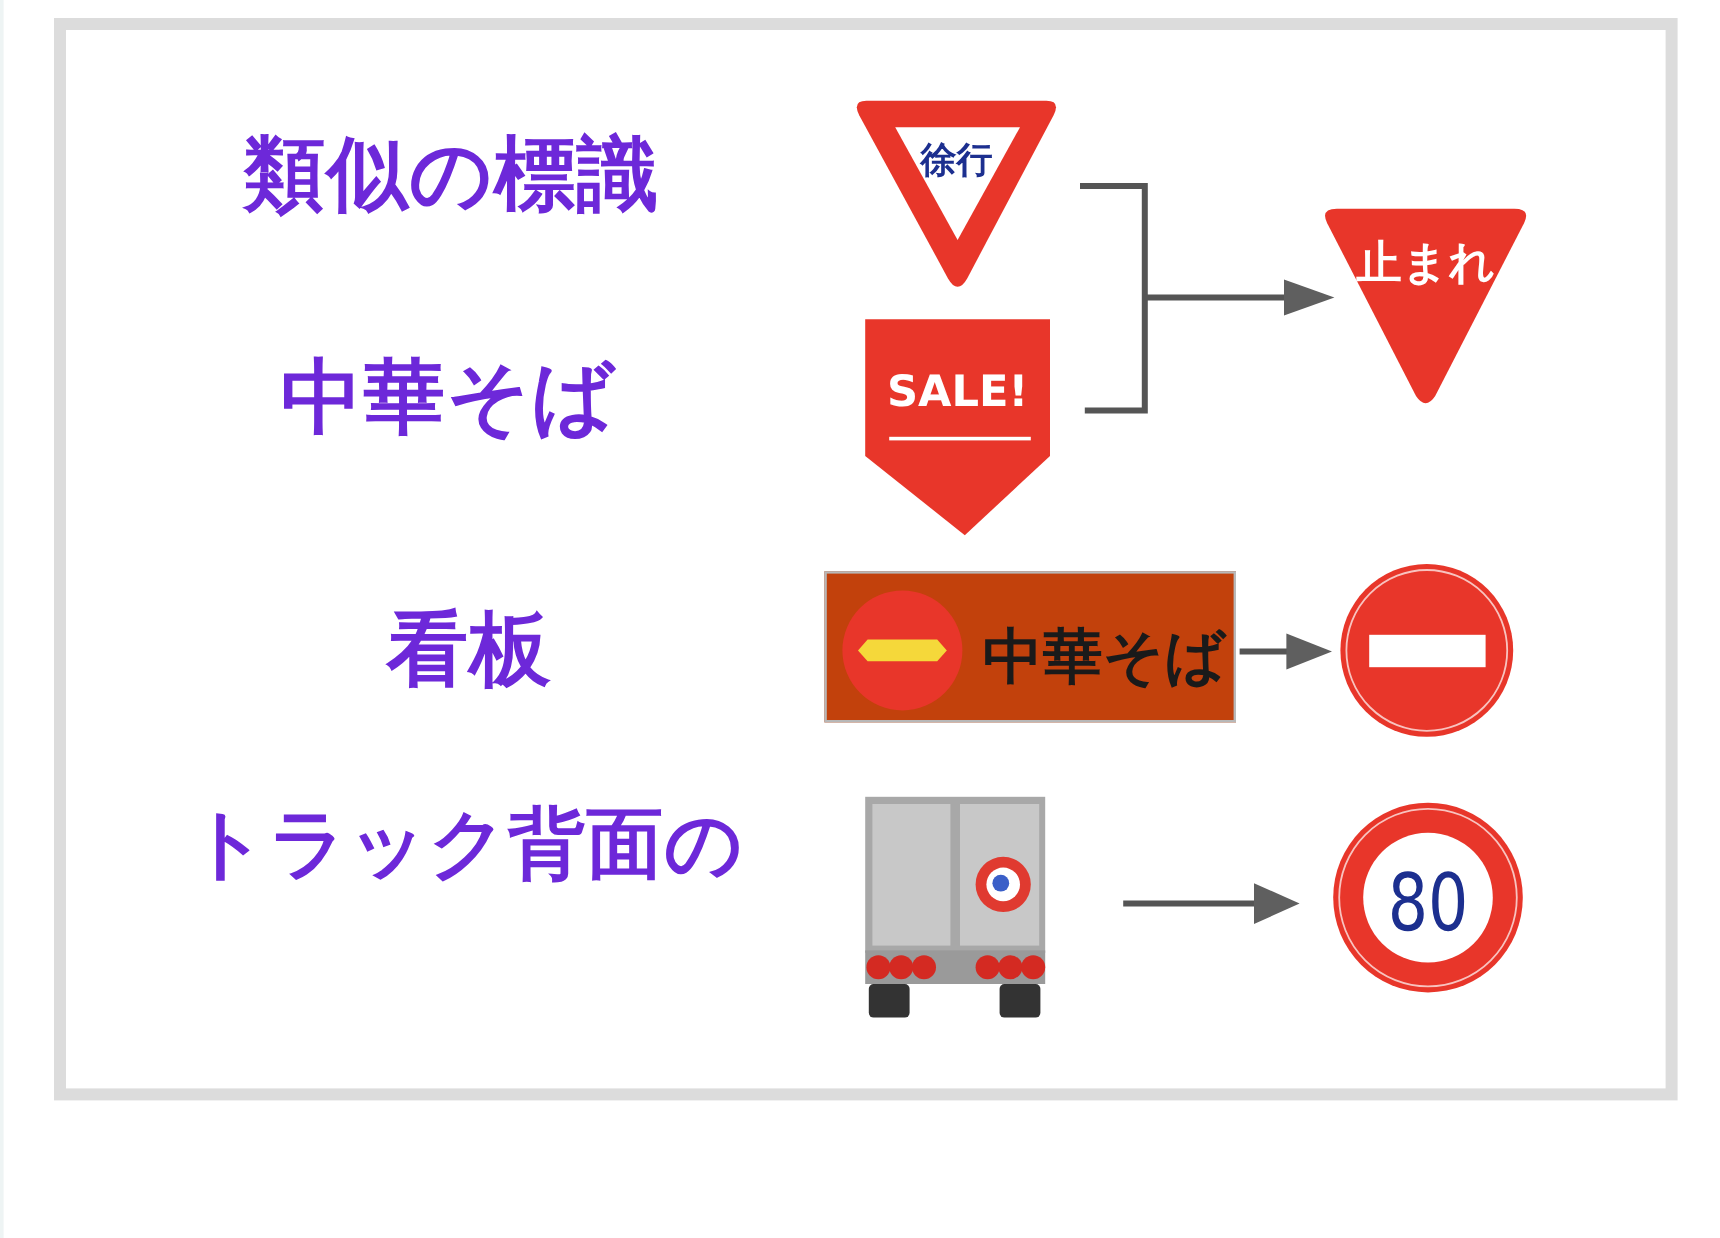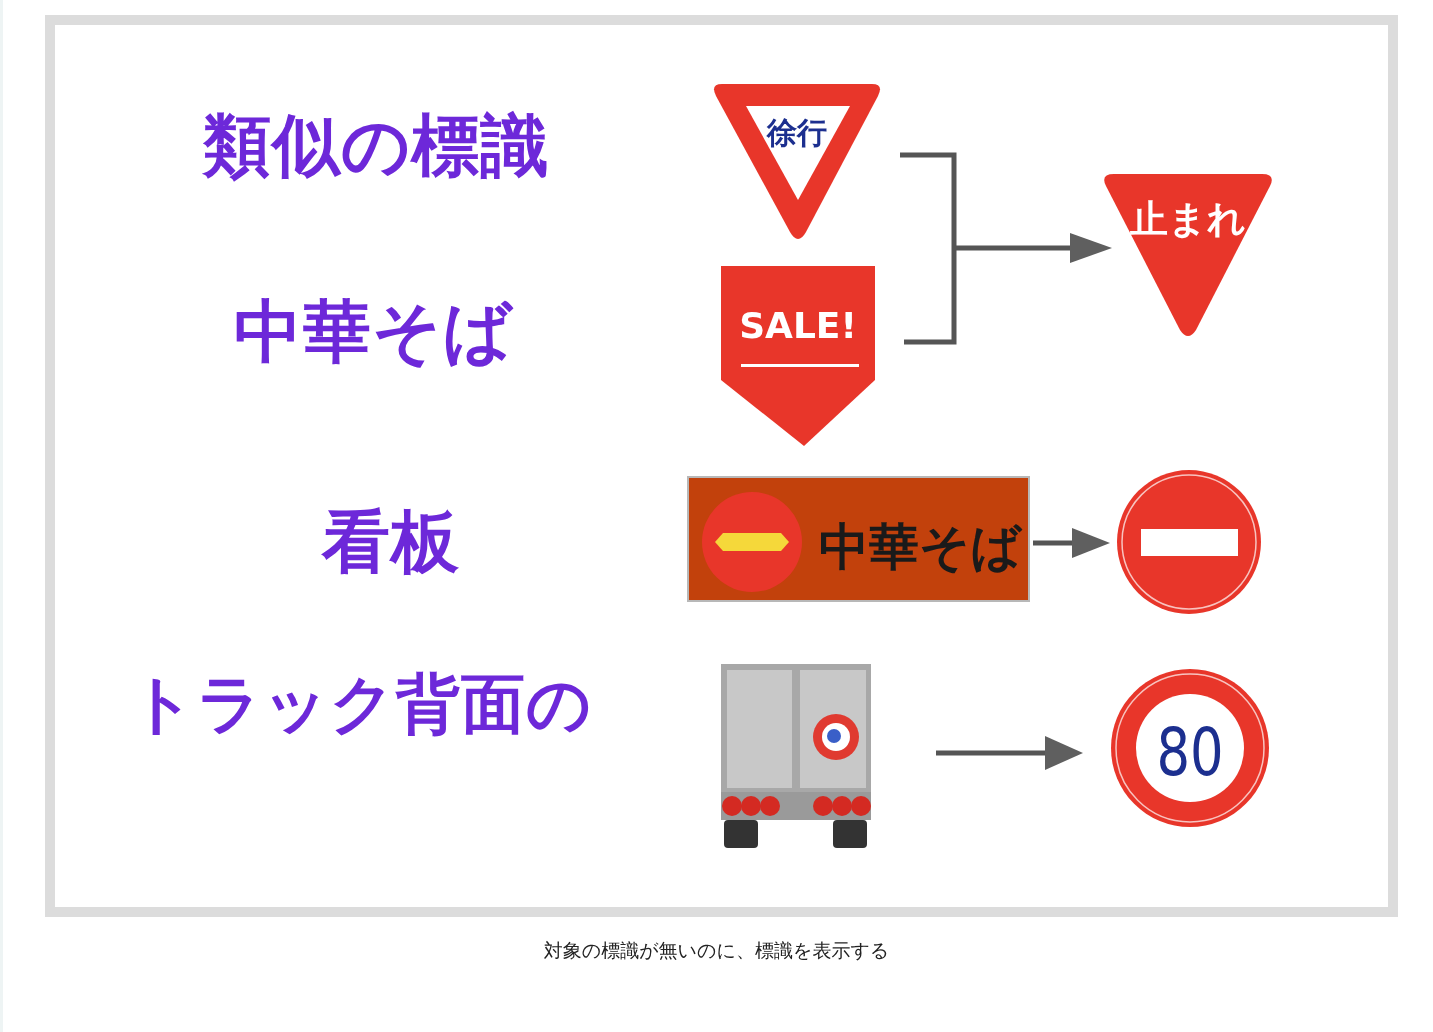--- a/index.html
+++ b/index.html
@@ -2,21 +2,21 @@
 <html><head>
 <meta charset="utf-8">
 <style>
   html, body { margin:0; padding:0; background:#ffffff; }
   body { width:1433px; height:1032px; position:relative; overflow:hidden;
          font-family:"DejaVu Sans", "Liberation Sans", sans-serif; }
   .left-edge { position:absolute; left:0; top:0; width:3px; height:1032px; background:#eef4f4; }
   .frame { position:absolute; left:45px; top:15px; width:1333px; height:882px;
            border:10px solid #dcdcdc; background:#ffffff; }
   .label { position:absolute; font-weight:bold; color:#6d28d9; font-size:68px; line-height:1; white-space:nowrap; letter-spacing:1px; }
-  .label-2line { font-size:64px; line-height:98px; text-align:left; }
+  .label-2line { font-size:64px; line-height:98px; text-align:right; }
   svg.layer { position:absolute; left:0; top:0; }
   .shop-sign { position:absolute; left:687px; top:476px; width:343px; height:126px;
                border:2px solid #b8b8b8; background:#c2410c; box-sizing:border-box; }
   .shop-text { position:absolute; left:130px; top:36px; font-size:50px; font-weight:bold; color:#1a1a1a; white-space:nowrap; }
   .caption { position:absolute; left:0; width:1433px; top:936px; text-align:center;
              font-size:19px; color:#222; line-height:29px; }
 </style>
 </head>
 <body>
 
@@ -102,14 +102,13 @@
 
 <div class="shop-sign">
   <svg width="110" height="129" style="position:absolute;left:10px;top:0;">
     <circle cx="53" cy="64" r="50" fill="#e8362a"></circle>
     <polygon points="16,64 24,55 82,55 90,64 82,73 24,73" fill="#f5d83a"></polygon>
   </svg>
   <div class="shop-text">中華そば</div>
 </div>
 
 <div class="caption">
-  <div>対象の標識が無いのに、標識を表示する</div>
 </div>
 
 </body></html>

